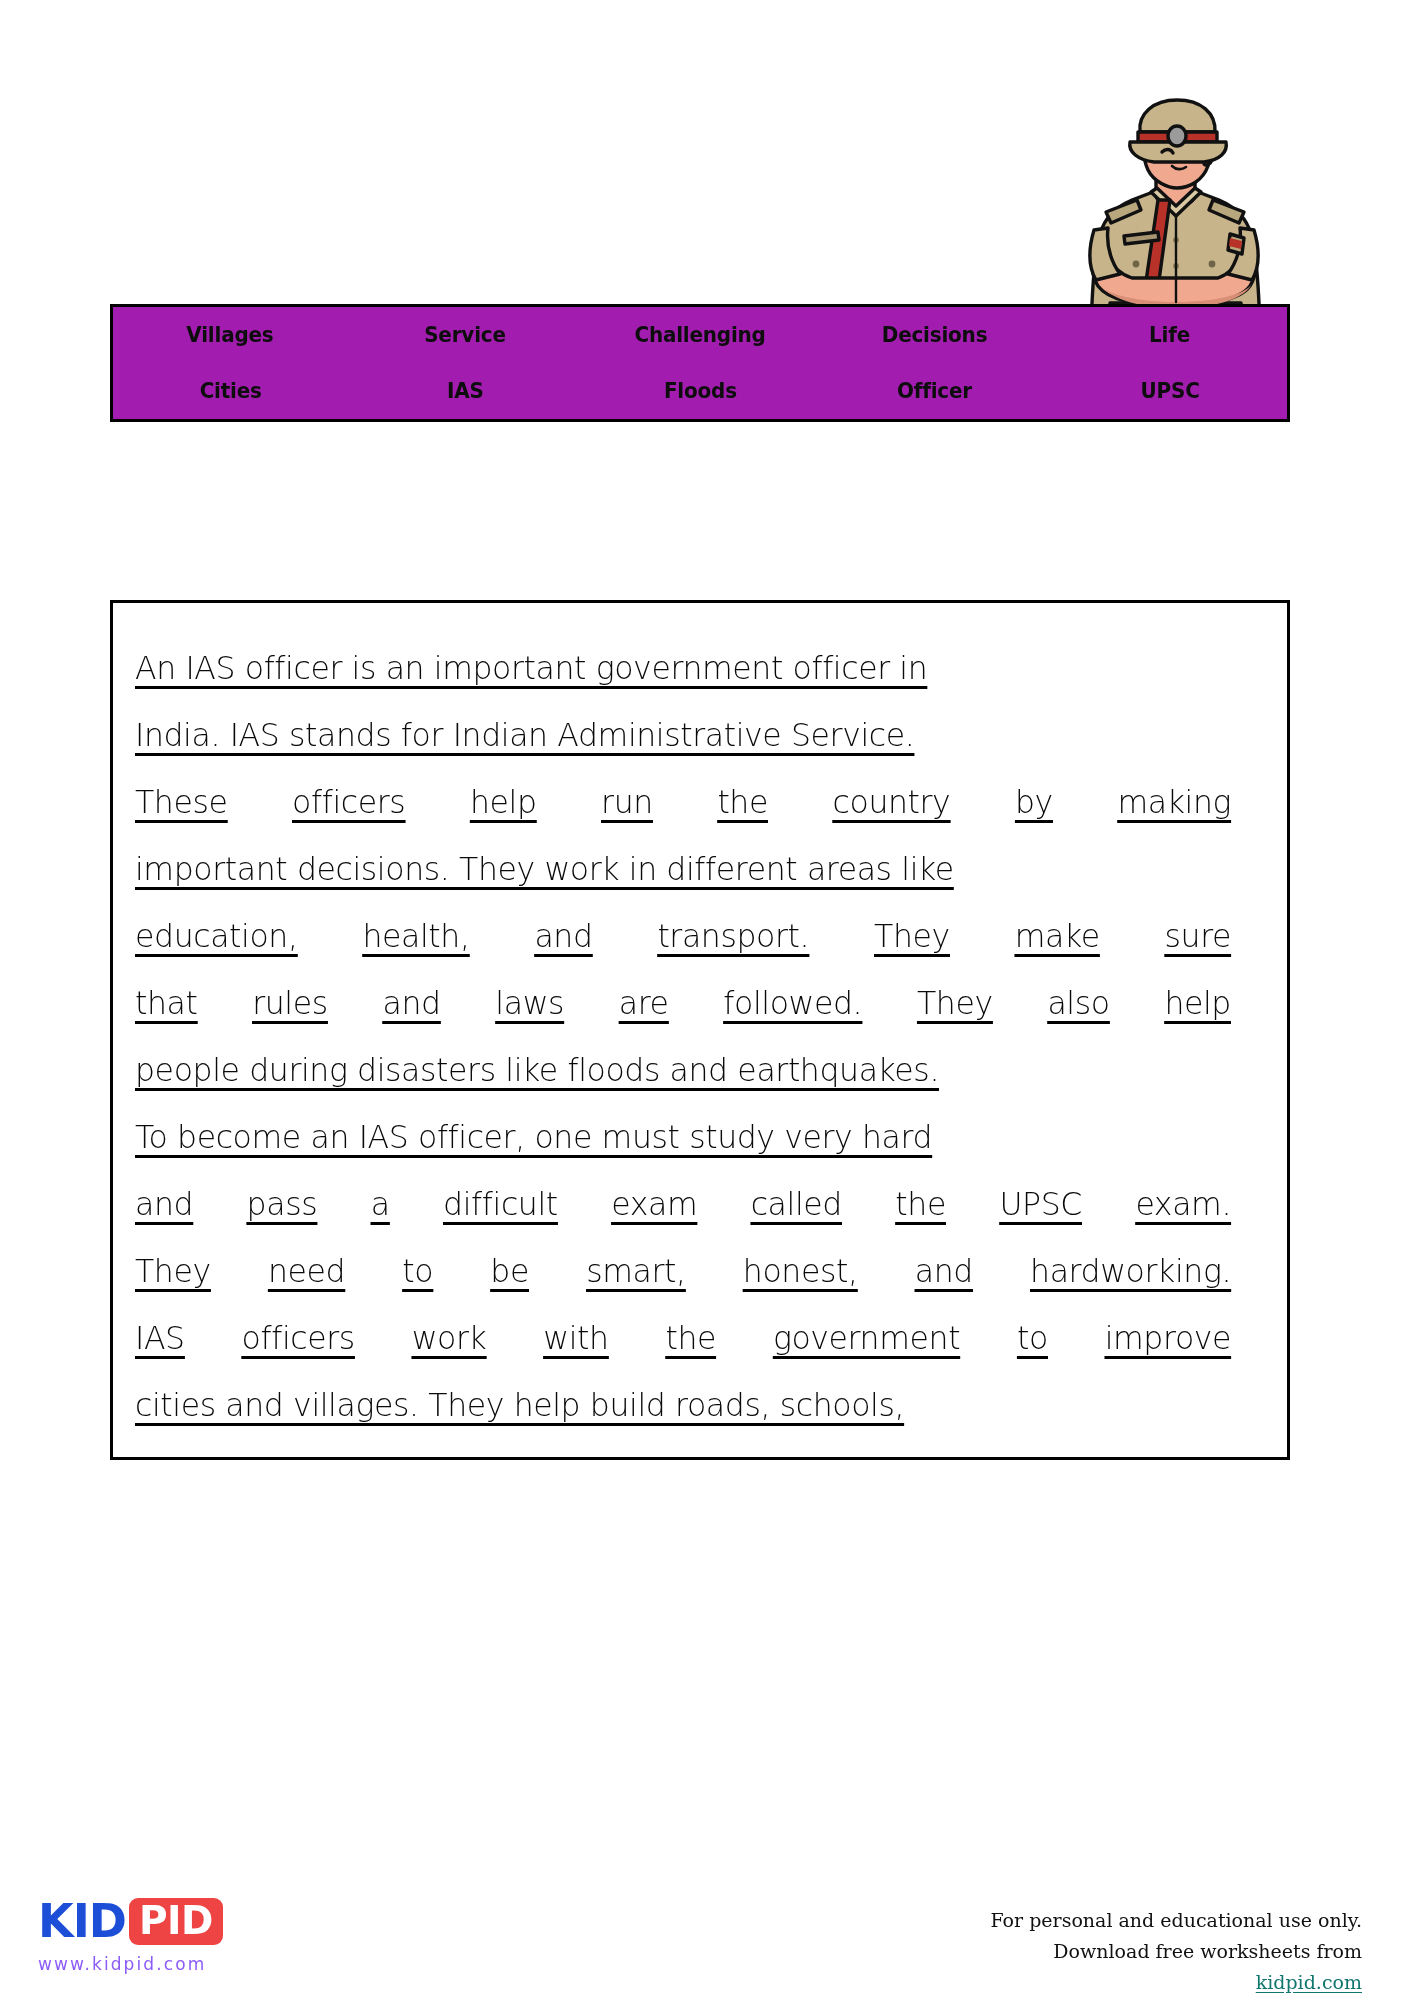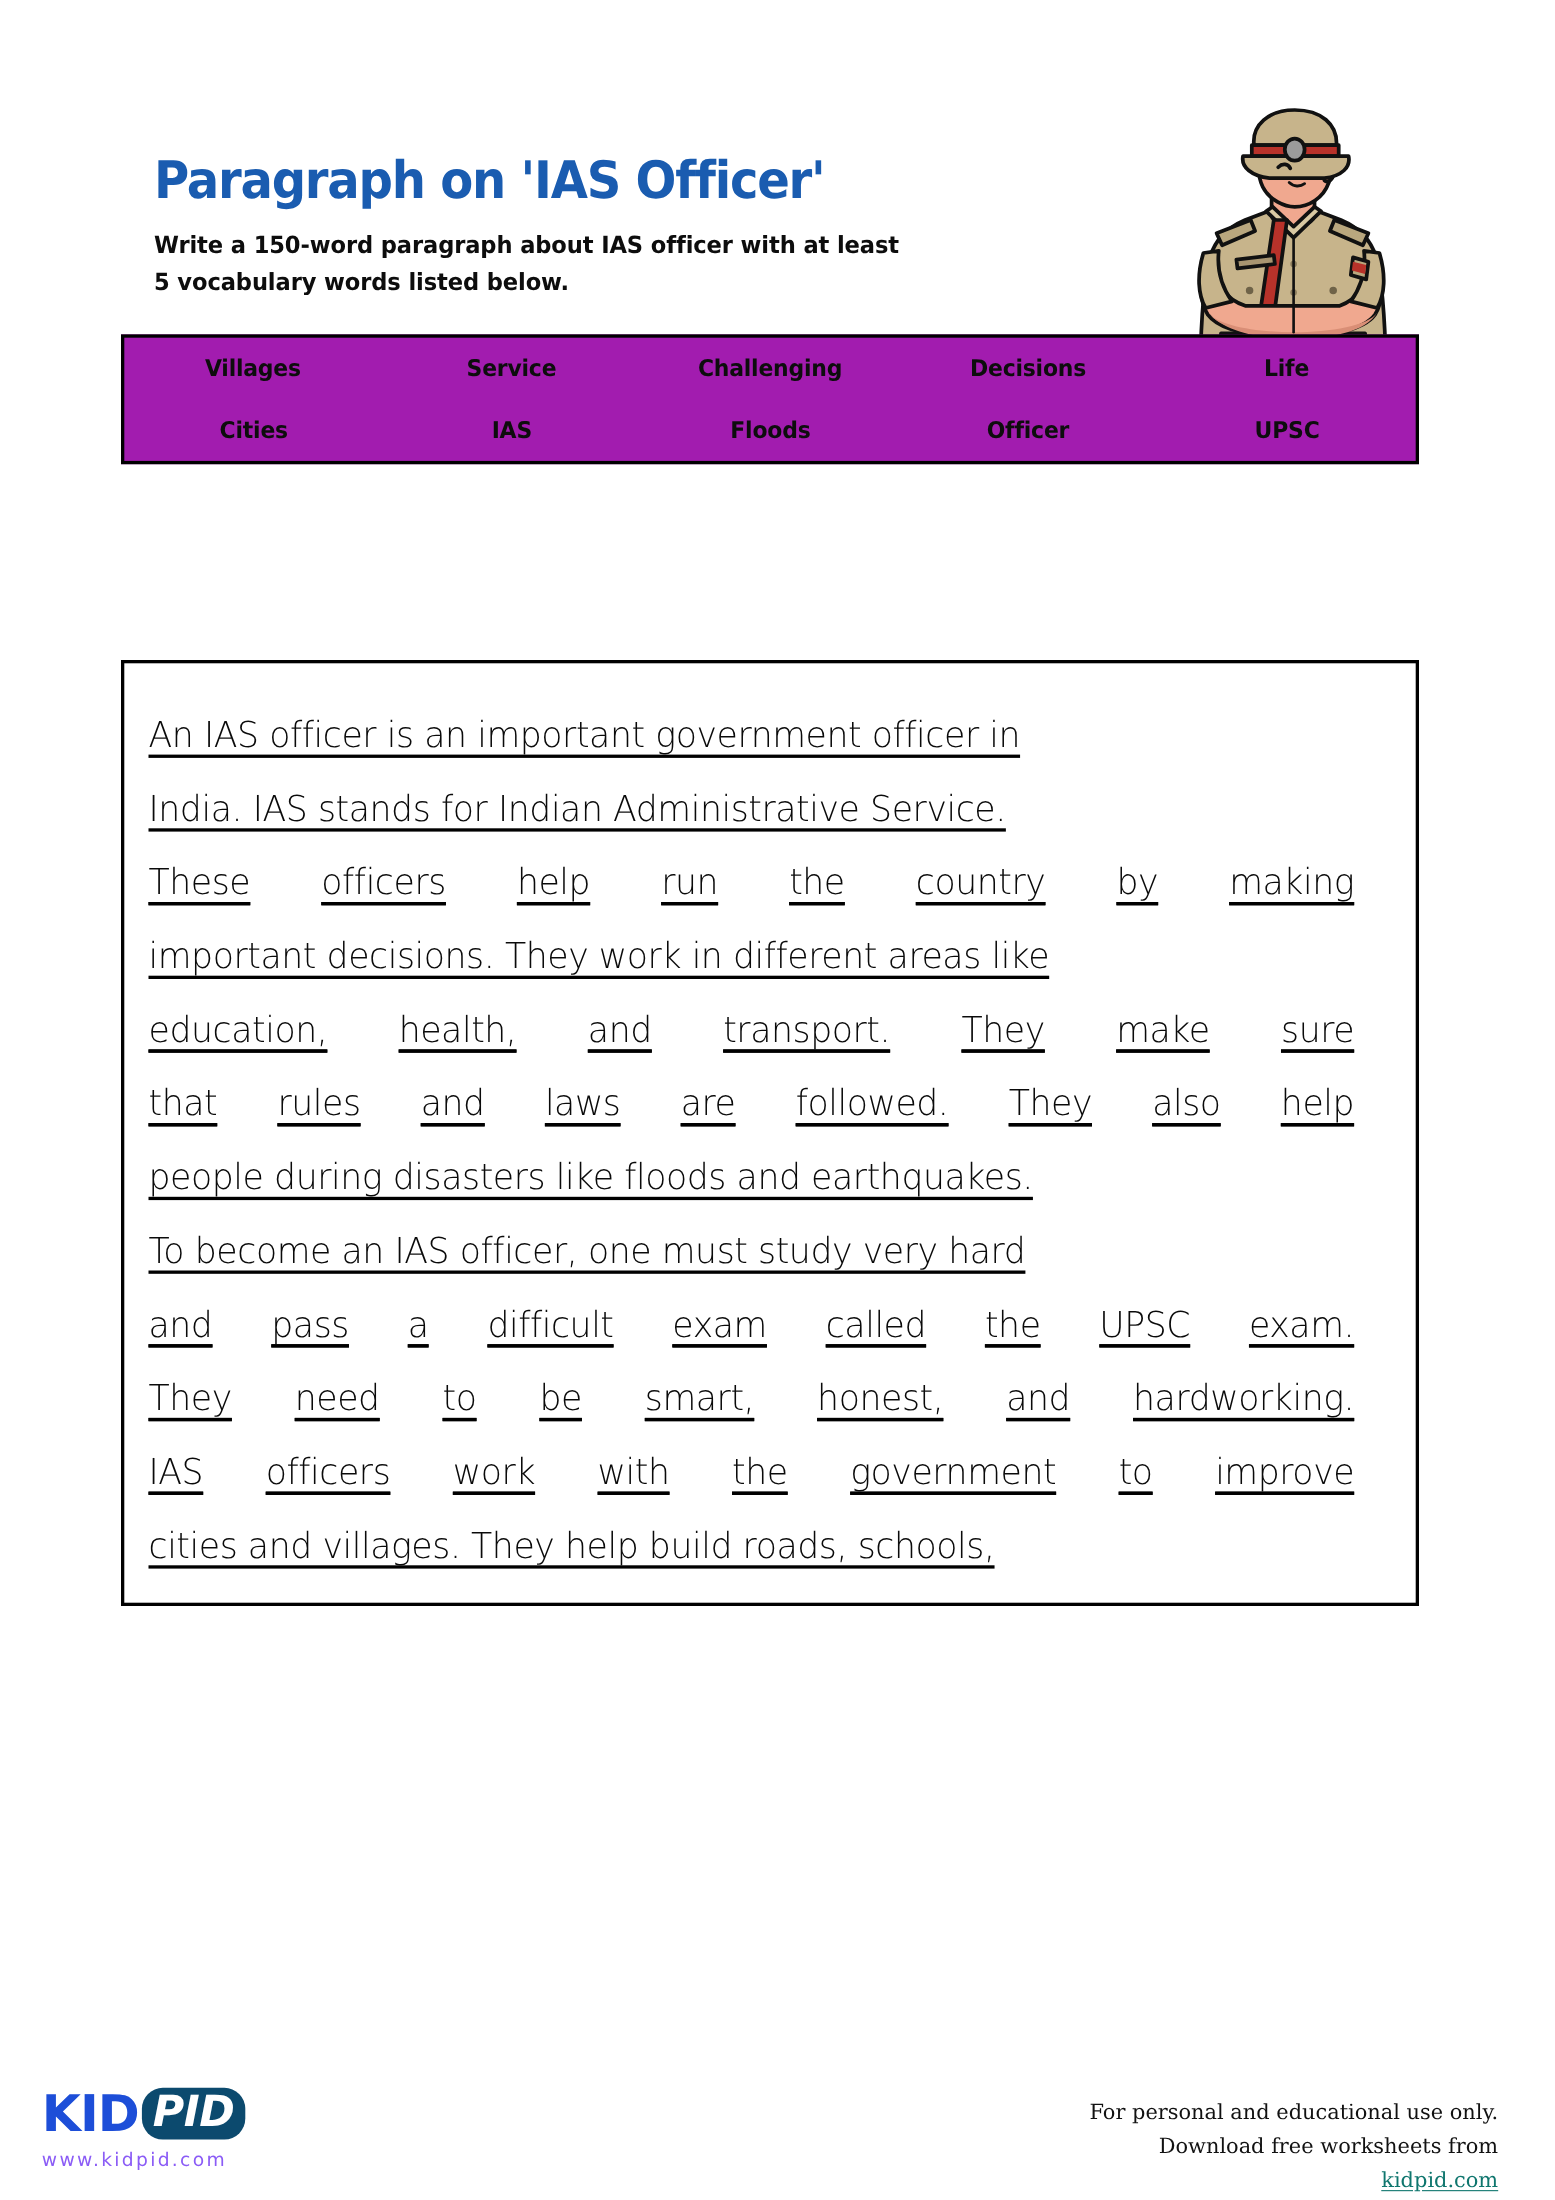--- a/index.html
+++ b/index.html
@@ -148,26 +148,25 @@
   }
   .logo-kid {
     font-family: "DejaVu Sans", sans-serif;
     font-weight: 700;
     font-size: 46px;
     color: #1d4ed8;
     letter-spacing: -1px;
     line-height: 1;
   }
   .logo-pid-wrap {
-    background: #0c4a6e;
-    border-radius: 19px;
+    background: #ef4444;
+    border-radius: 9px;
     padding: 3px 10px 5px 10px;
     margin-left: 3px;
     display: inline-block;
-    font-style: italic;
   }
   .logo-pid {
     font-family: "DejaVu Sans", sans-serif;
     font-weight: 700;
     font-size: 39px;
     color: #ffffff;
     letter-spacing: -0.5px;
     line-height: 1;
   }
   .logo-url {
@@ -193,27 +192,20 @@
     text-decoration: underline;
     text-underline-offset: 3px;
     color: #0f766e;
   }
 </style>
 </head>
 <body>
 
 <div class="page">
 
-  <div class="header">
-    <h1 class="title">Paragraph on 'IAS Officer'</h1>
-    <div class="subtitle">
-      <span>Write a 150-word paragraph about IAS officer with at least</span>
-      <span>5 vocabulary words listed below.</span>
-    </div>
-  </div>
 
   <div class="officer-art">
     <svg viewBox="0 0 235 245" xmlns="http://www.w3.org/2000/svg">
       <g stroke="#111111" stroke-width="3.4" stroke-linejoin="round" stroke-linecap="round">
 
         <path d="M74 112 C60 118 47 128 42 146 C36 168 34 200 33 245 L202 245 C201 200 199 168 193 146 C188 128 175 118 161 112 L140 104 L95 104 Z" fill="#c7b48b"></path>
 
         <path d="M52 215 L183 215 L185 245 L50 245 Z" fill="#c7b48b"></path>
 
         <path d="M98 80 L98 107 C98 114 110 118 118 118 C126 118 137 114 137 107 L137 80 Z" fill="#f0a88f"></path>

